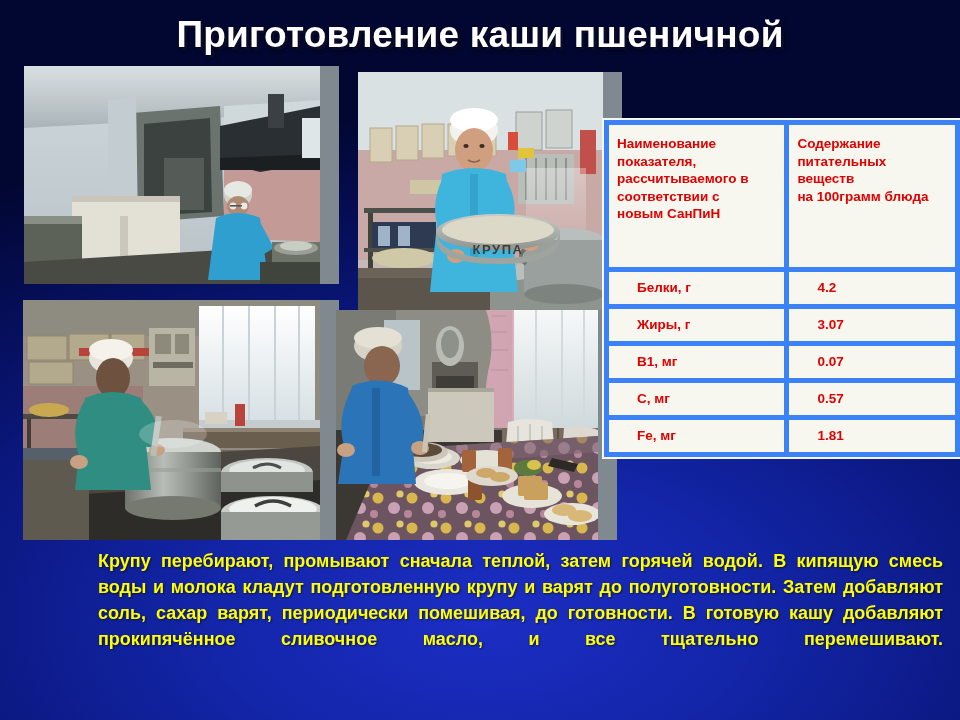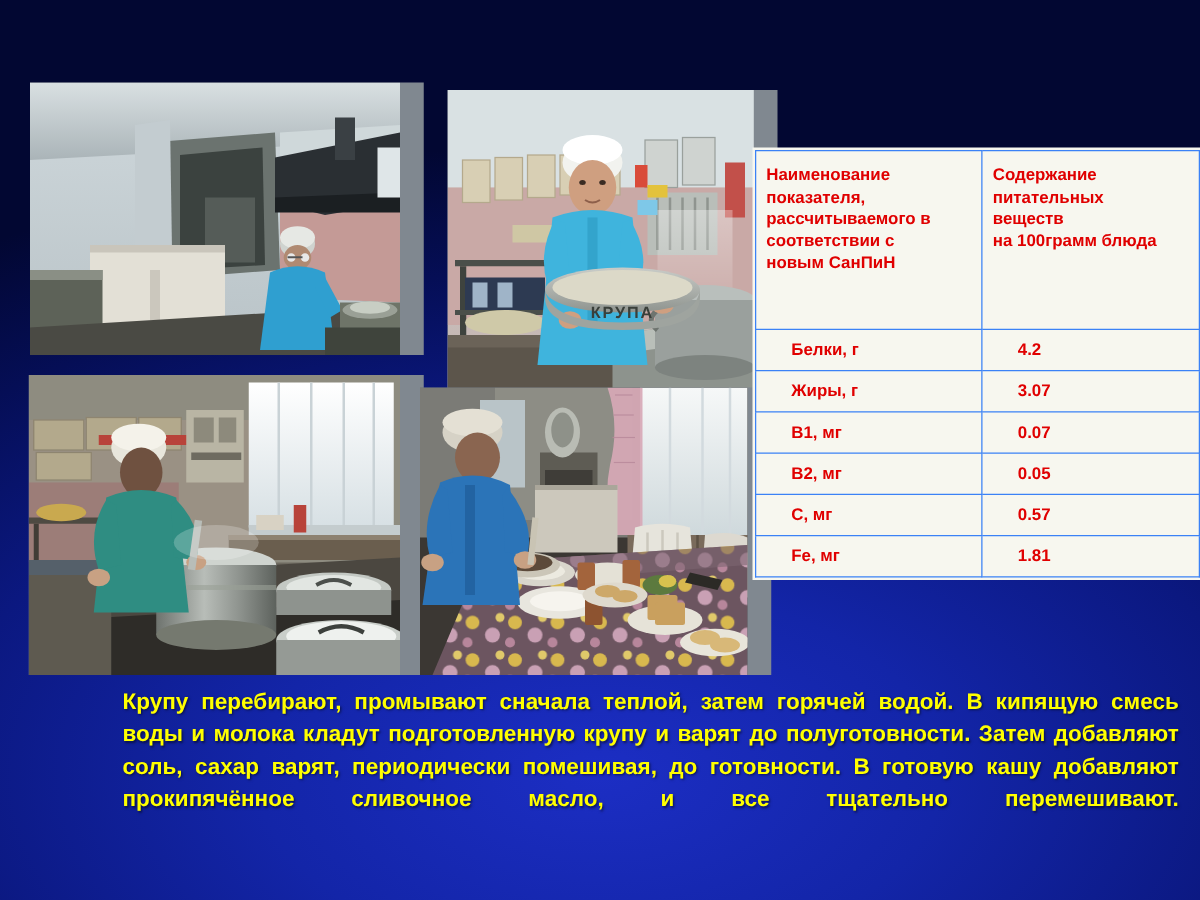--- a/index.html
+++ b/index.html
@@ -40,21 +40,21 @@
   #photo-4{left:336px;top:310px;width:262px;height:230px;}
 
   
   #nutrition-table{
     position:absolute;left:604px;top:120px;width:356px;
     border-collapse:collapse;z-index:20;
     background:#f7f7ef;
     box-shadow:0 0 0 2px #f7f7ef;
   }
   #nutrition-table td,#nutrition-table th{
-    border:1px solid #3b82f6;
+    border:5px solid #3b82f6;
     color:#e00000;font-weight:bold;
     text-align:left;vertical-align:middle;
     padding:3px 8px;
     font-size:13.5px;line-height:1.22;
     background:#f7f7ef;
   }
   #nutrition-table thead th{
     vertical-align:top;padding:10px 8px 12px 8px;
     font-size:13.5px;line-height:1.3;height:120px;
   }
@@ -70,20 +70,23 @@
     color:#ffff00;font-weight:bold;font-size:18px;line-height:26px;
     text-align:justify;text-shadow:1px 1px 2px rgba(0,0,0,.55);
   }
   #recipe-text:after{content:"";display:inline-block;width:100%;}
 </style>
 </head>
 <body>
 
 <div id="slide">
 
+  <div id="title-wrap">
+    <span id="title">Приготовление каши пшеничной</span>
+  </div>
 
   <div class="photo" id="photo-1">
     <div class="ph-inner">
       <svg width="296" height="218" viewBox="0 0 296 218" preserveAspectRatio="none">
         <defs>
           <linearGradient id="p1wall" x1="0" y1="0" x2="0" y2="1">
             <stop offset="0" stop-color="#cfd8dc"></stop>
               <stop offset="1" stop-color="#b9c3c7"></stop>
           </linearGradient>
           <linearGradient id="p1ceil" x1="0" y1="0" x2="0" y2="1">
@@ -483,24 +486,20 @@
         </tr>
         <tr>
           <td class="c-name">Жиры, г</td>
           <td class="c-val">3.07</td>
         </tr>
         <tr>
           <td class="c-name">В1, мг</td>
           <td class="c-val">0.07</td>
         </tr>
         <tr>
-          <td class="c-name">В2, мг</td>
-          <td class="c-val">0.05</td>
-        </tr>
-        <tr>
           <td class="c-name">С, мг</td>
           <td class="c-val">0.57</td>
         </tr>
         <tr>
           <td class="c-name">Fe, мг</td>
           <td class="c-val">1.81</td>
         </tr>
       </tbody>
   </table>
 

